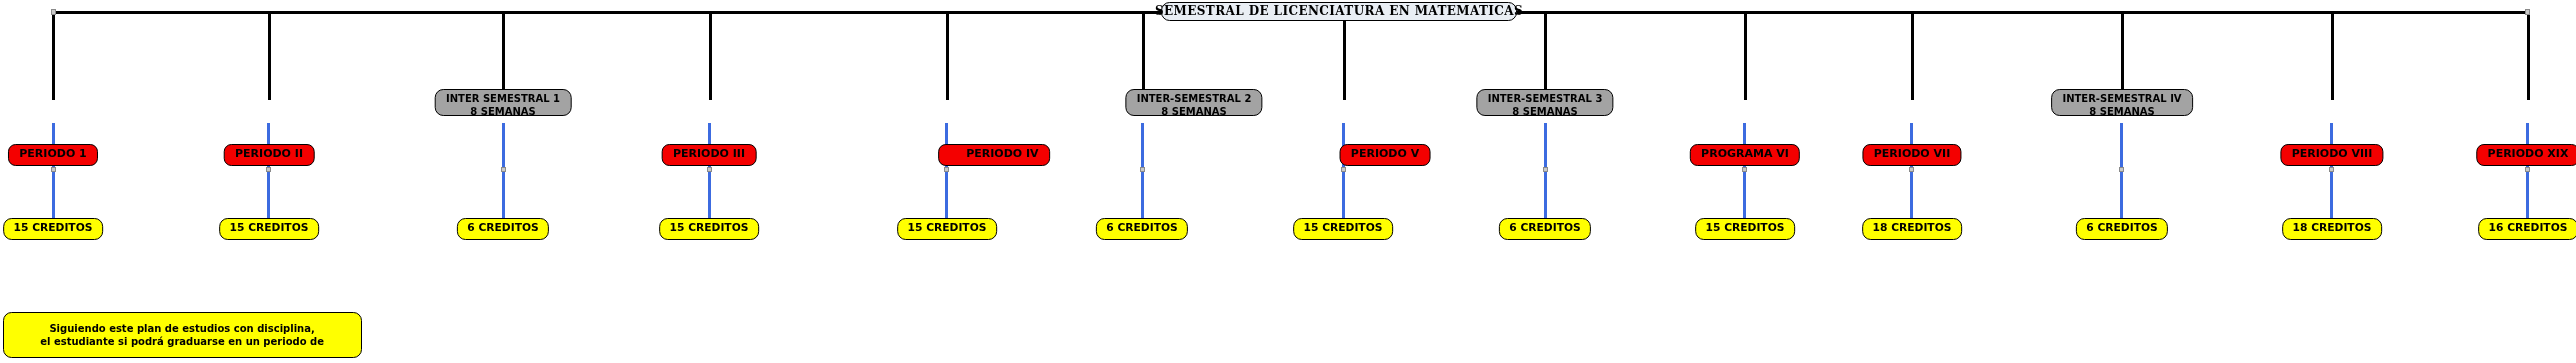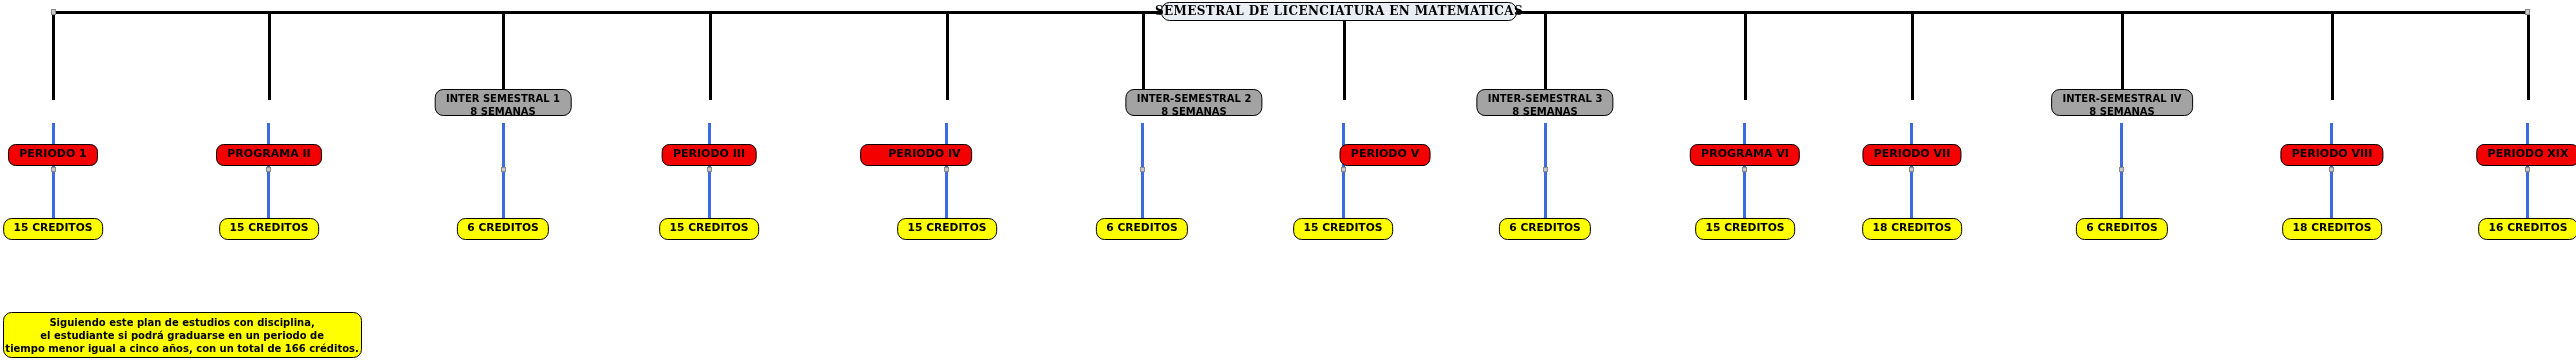--- a/index.html
+++ b/index.html
@@ -102,21 +102,21 @@
       <div class="node period" style="left: 53px;">
         <div>PERIODO 1</div>
       </div>
       <div class="bline" style="left: 52px; top: 123px; height: 95px;"></div>
       <div class="handle" style="left: 51px; top: 167px;"></div>
       <div class="node credit" style="left: 53px;">
         <div>15 CREDITOS</div>
       </div>
       <div class="vline" style="left: 268px; top: 11px; height: 89px;"></div>
       <div class="node period" style="left: 269px;">
-        <div>PROGRAMA II</div>
+        <div>PERIODO II</div>
       </div>
       <div class="bline" style="left: 267px; top: 123px; height: 95px;"></div>
       <div class="handle" style="left: 266px; top: 167px;"></div>
       <div class="node credit" style="left: 269px;">
         <div>15 CREDITOS</div>
       </div>
       <div class="vline" style="left: 502px; top: 11px; height: 89px;"></div>
       <div class="node inter" style="left: 503px;">
         <div>INTER SEMESTRAL 1</div>
         <div>8 SEMANAS</div>
@@ -129,21 +129,21 @@
       <div class="vline" style="left: 709px; top: 11px; height: 89px;"></div>
       <div class="node period" style="left: 709px;">
         <div>PERIODO III</div>
       </div>
       <div class="bline" style="left: 708px; top: 123px; height: 95px;"></div>
       <div class="handle" style="left: 707px; top: 167px;"></div>
       <div class="node credit" style="left: 709px;">
         <div>15 CREDITOS</div>
       </div>
       <div class="vline" style="left: 946px; top: 11px; height: 89px;"></div>
-      <div class="node period" style="left: 916px; padding-left: 27px;">
+      <div class="node period" style="left: 994px; padding-left: 27px;">
         <div>PERIODO IV</div>
       </div>
       <div class="bline" style="left: 945px; top: 123px; height: 95px;"></div>
       <div class="handle" style="left: 944px; top: 167px;"></div>
       <div class="node credit" style="left: 947px;">
         <div>15 CREDITOS</div>
       </div>
       <div class="vline" style="left: 1142px; top: 11px; height: 89px;"></div>
       <div class="node inter" style="left: 1194px;">
         <div>INTER-SEMESTRAL 2</div>
@@ -224,17 +224,16 @@
   <div id="title-box">
     <span>SEMESTRAL DE LICENCIATURA EN MATEMATICAS</span>
   </div>
 
   <div class="handle" style="left:51px;top:9.4px;"></div>
   <div class="handle" style="left:2525px;top:9.4px;"></div>
 
   <div id="note-box">
     <span>Siguiendo este plan de estudios con disciplina,</span>
     <span>el estudiante si podrá graduarse en un periodo de</span>
-    <span>tiempo menor igual a cinco años, con un total de 166 créditos.</span>
   </div>
 
 </div>
 
 
 </body></html>

